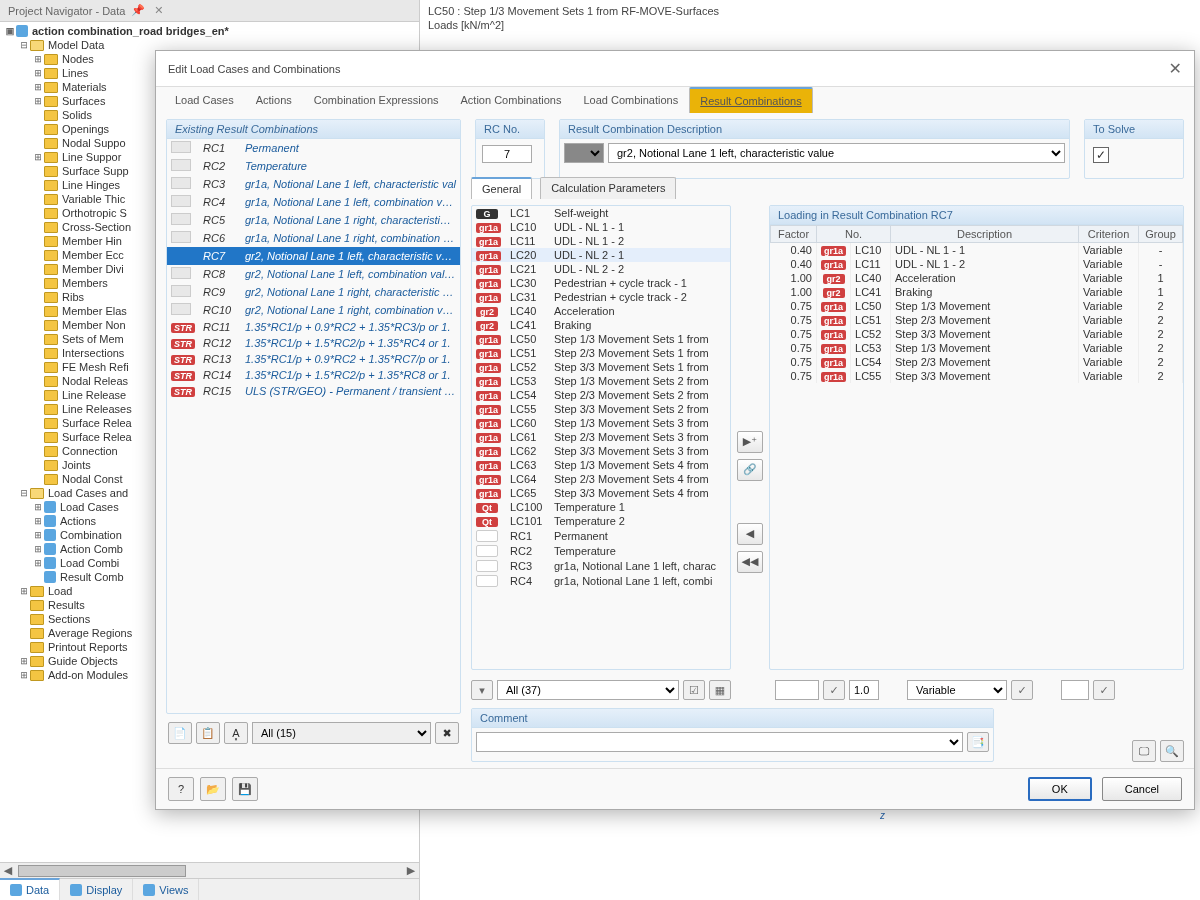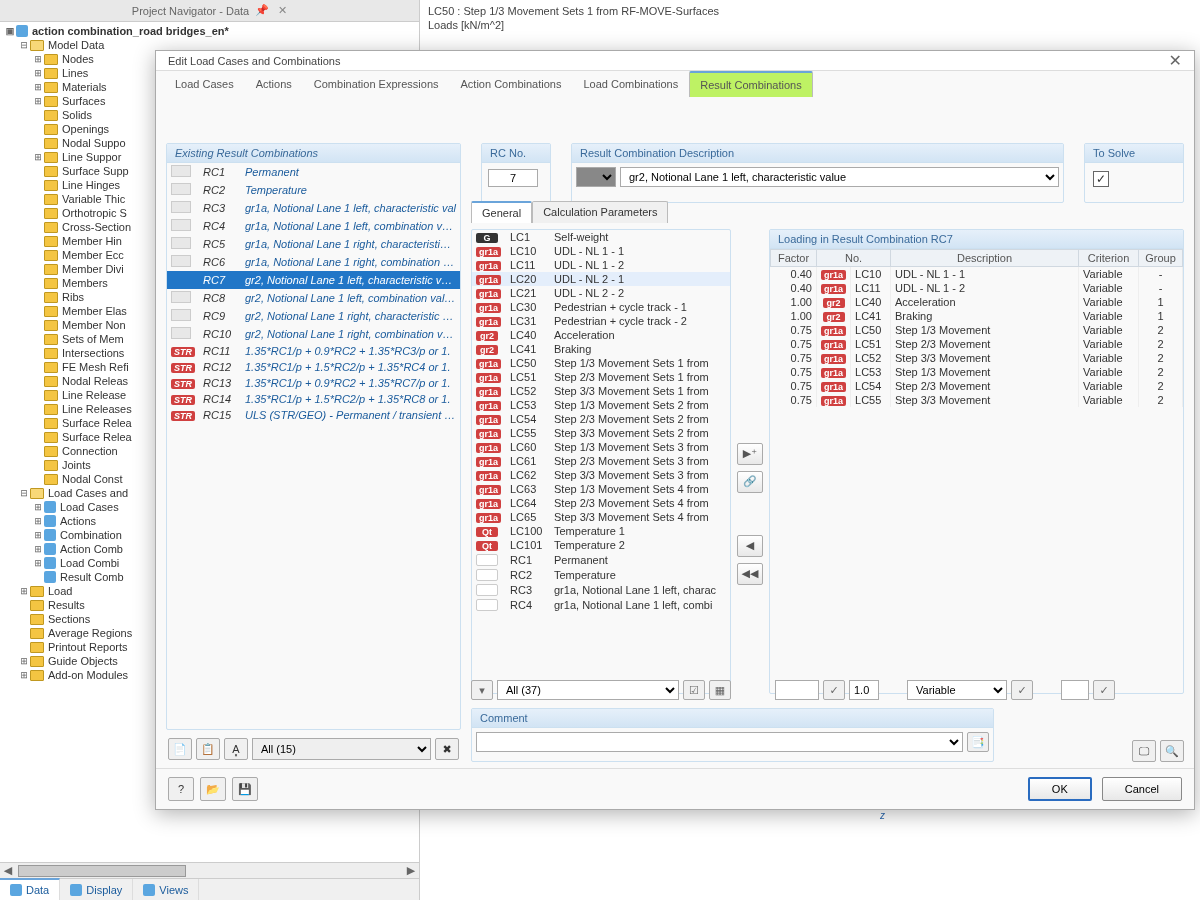--- a/index.html
+++ b/index.html
@@ -1,21 +1,21 @@
 <!DOCTYPE html>
 <html><head>
 <meta charset="utf-8">
 <style>
 * { box-sizing: border-box; margin: 0; padding: 0; font-family: "Segoe UI", Tahoma, sans-serif; font-size: 11px; }
 body { background: #f4f4f4; width: 1200px; height: 900px; position: relative; overflow: hidden; color: #333;}
 .app { display: flex; height: 100%; }
 
 
 .nav-panel { width: 420px; background: #fff; border-right: 1px solid #ccc; display: flex; flex-direction: column; }
-.nav-header { background: #e8e8e8; padding: 4px 8px; border-bottom: 1px solid #ccc; display: flex; align-items: center; justify-content: center; color: #666; }
+.nav-header { background: #e8e8e8; padding: 4px 8px; border-bottom: 1px solid #ccc; display: flex; align-items: center; justify-content: flex-start; color: #666; }
 .nav-header .controls span { margin-left: 6px; color:#888; cursor:pointer; }
 .tree { flex: 1; overflow-y: auto; padding: 2px 0 2px 4px; }
 .tree-item { display: flex; align-items: center; padding: 1px 0 1px 0; white-space: nowrap; }
 .tree-item .exp { width: 12px; text-align: center; color: #666; font-size: 9px; }
 .tree-item .folder { width: 14px; height: 11px; background: #f4c542; border: 1px solid #c09820; border-radius: 1px; margin-right: 4px; flex-shrink:0;}
 .tree-item .folder.open { background: #f8d878; }
 .tree-item .iconblue { width:12px; height:12px; background:#5aa6e0; border-radius:2px; margin-right:4px; flex-shrink:0;}
 .tree-item.root { font-weight: bold; }
 .nav-scrollbar { height:16px; background:#eee; border-top:1px solid #ccc; display:flex; align-items:center;}
 .nav-scrollbar .thumb { height:12px; background:#ccc; border:1px solid #999; width:40%; margin-left:2px;}
@@ -24,28 +24,28 @@
 .nav-bottom-tabs .btab { padding:4px 10px; display:flex; align-items:center; gap:4px; color:#1a5b9c; border-right:1px solid #ddd; cursor:pointer;}
 .nav-bottom-tabs .btab.active { background:#fff; border-top:2px solid #6aa4da; margin-top:-1px;}
 .btab .iconbox { width:12px; height:12px; background:#5aa6e0; border-radius:2px;}
 
 
 .main { flex: 1; position: relative; background: #fff; }
 .main-header { padding: 4px 8px; color: #444; line-height: 1.3; }
 
 
 .dialog { position: absolute; left: 155px; top: 50px; width: 1040px; height: 760px; background: #f9f9f9; border: 1px solid #aaa; box-shadow: 0 4px 20px rgba(0,0,0,0.3); display: flex; flex-direction: column; }
-.dlg-title { background: #fff; padding: 0 12px; border-bottom: 1px solid #ddd; display:flex; justify-content:space-between; align-items:center; font-size:13px; color:#444;}
+.dlg-title { background: #fff; padding: 8px 12px; border-bottom: 1px solid #ddd; display:flex; justify-content:space-between; align-items:center; font-size:13px; color:#444;}
 .dlg-close { font-size:16px; color:#666; cursor:pointer; }
 .dlg-tabs { display: flex; padding: 0 8px; background:#f9f9f9; }
 .dlg-tab { padding: 6px 10px; color: #555; cursor: pointer; border:1px solid transparent; border-bottom:none;}
-.dlg-tab.active { background: #bef264; border-color: #bbb; border-top: 2px solid #6aa4da; border-radius:2px 2px 0 0;}
+.dlg-tab.active { background: #eab308; border-color: #bbb; border-top: 2px solid #6aa4da; border-radius:2px 2px 0 0;text-decoration:underline;}
 .dlg-body { flex:1; padding: 6px 10px; overflow:hidden; display:flex; flex-direction:column; gap:6px;}
 
-.row1 { display:flex; gap:20px;margin-top:40px; }
+.row1 { display:flex; gap:14px; }
 .group { border:1px solid #cce0f0; border-radius:2px; display:flex; flex-direction:column;}
 .group-hd { background: linear-gradient(#e6f0fa,#d2e4f4); color:#3a6a9a; padding:3px 8px; font-weight:500; border-bottom:1px solid #cce0f0;}
 .group-body { padding:4px; overflow:auto;}
 
 .g-existing { width:295px; height:600px;}
 .g-rcno { width:70px; height:60px;}
 .g-desc { flex:1; height:60px;}
 .g-solve { width:100px; height:60px;}
 
 .rcno-input { width:50px; text-align:center; padding:2px 4px; border:1px solid #aaa; background:#fff; margin:6px;}
@@ -68,21 +68,21 @@
 .badge.gr1a { background:#d04040;}
 .badge.G { background:#333;}
 .badge.Qt { background:#d04040;}
 .badge.blank { background:#fff; border:1px solid #ccc; color:transparent; min-width:22px;}
 .rc-sel-box { display:inline-block; width:20px; height:12px; background:#e8e8e8; border:1px solid #ccc;}
 .rc-sel-box.cur { background:#2176c7; border-color:#2176c7;}
 
 .row2 { display:flex; gap:10px; flex:1; min-height:0;}
 .col-left { width:295px; display:flex; flex-direction:column; gap:6px;}
 
-.subtabs { display:flex; margin-top:4px;}
+.subtabs { display:flex; margin-top:4px;gap:8px;}
 .subtab { padding:4px 10px; border:1px solid #bbb; border-bottom:none; background:#f0f0f0; cursor:pointer; border-radius:2px 2px 0 0;}
 .subtab.active { background:#fff; border-top:2px solid #6aa4da;}
 
 .mid-area { flex:1; display:flex; flex-direction:column; min-height:0;}
 .mid-row { flex:1; display:flex; gap:6px; min-height:0;}
 
 .g-existload { width:260px; height:465px;}
 .g-existload .group-body { height:440px; overflow-y:scroll; padding:0;}
 .load-table { width:100%; border-collapse:collapse;}
 .load-table td { padding:1px 4px; white-space:nowrap; overflow:hidden; max-width:150px;}

